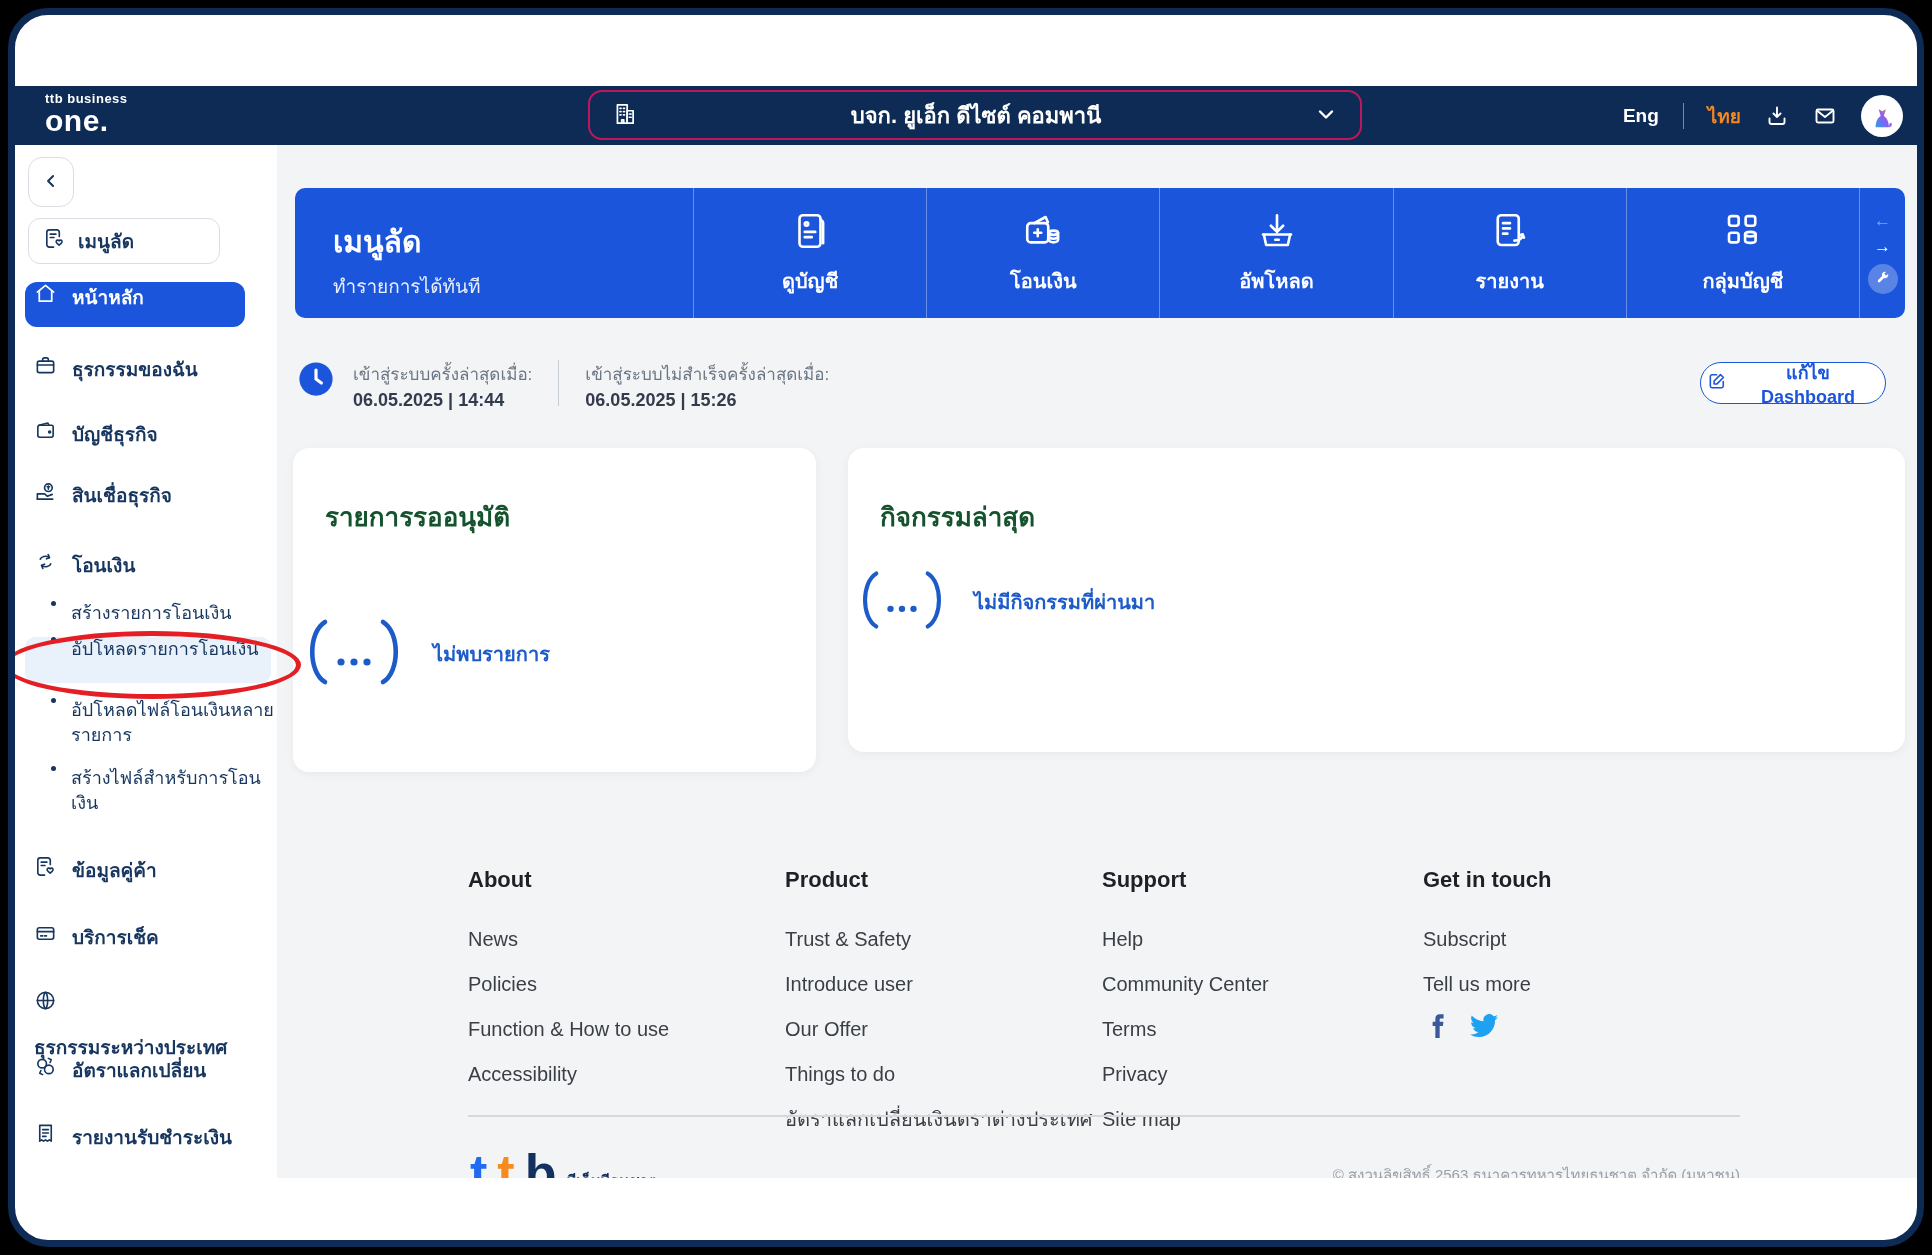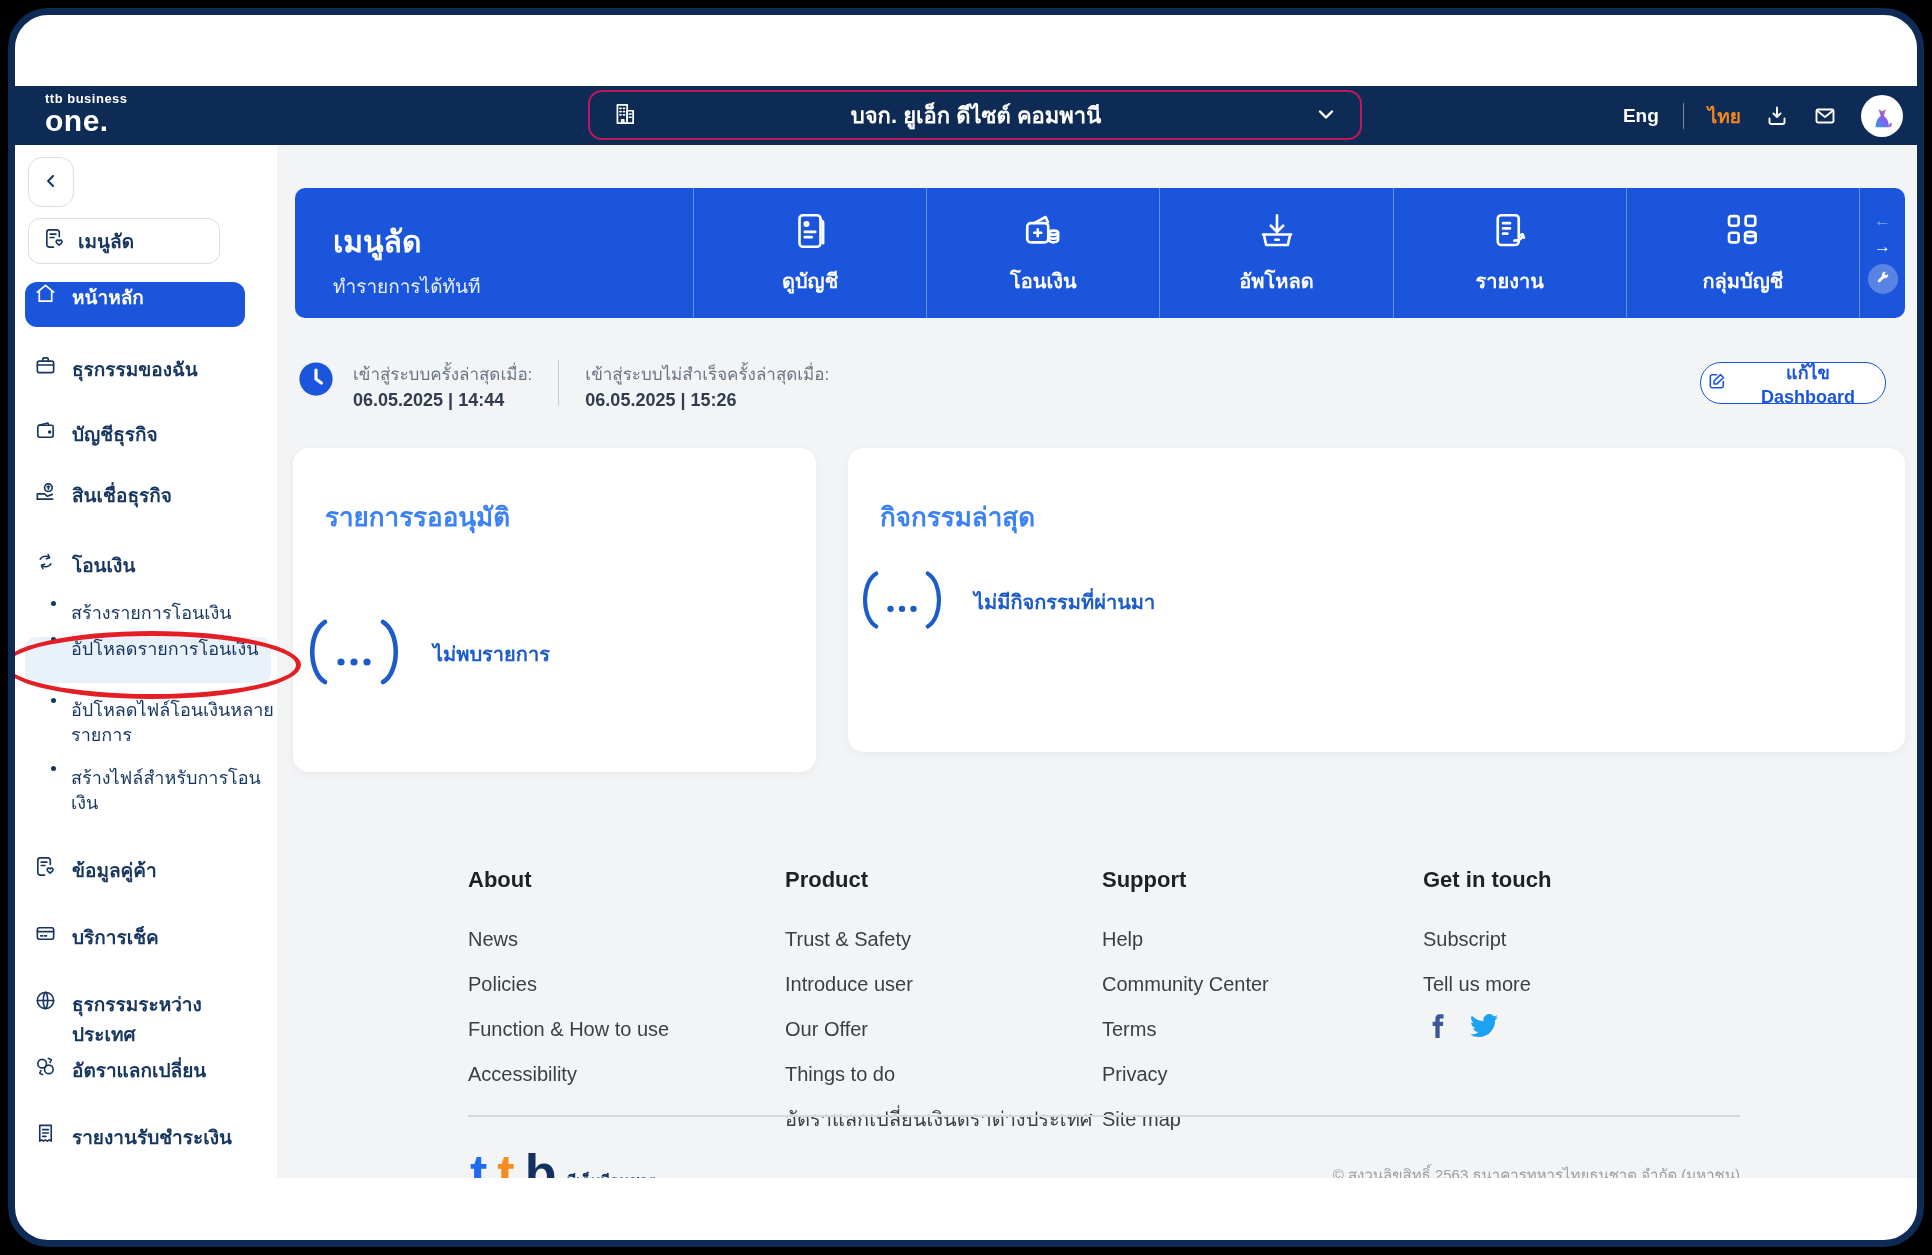--- a/index.html
+++ b/index.html
@@ -58,21 +58,21 @@
   .session{position:absolute;left:20px;top:215px;display:flex;align-items:flex-start;gap:18px;}
   .sess-col{display:flex;flex-direction:column;gap:3px;}
   .sess-label{font-size:17px;color:#6b7684;}
   .sess-value{font-size:18px;font-weight:700;color:#323c4d;}
   .sess-div{width:1px;height:46px;background:#c7cdd5;margin:0 8px;}
   .edit-btn{position:absolute;left:1423px;top:217px;width:186px;height:42px;border:1.5px solid #1a55dc;border-radius:21px;background:#fff;color:#1a55dc;font-size:18px;font-weight:700;display:flex;align-items:center;justify-content:center;gap:10px;cursor:pointer;font-family:inherit;}
   
   .card{position:absolute;background:#fff;border-radius:16px;box-shadow:0 2px 10px rgba(16,24,40,.05);}
   .card-pending{left:16px;top:303px;width:523px;height:324px;}
   .card-activity{left:571px;top:303px;width:1057px;height:304px;text-decoration:underline;}
-  .card-title{position:absolute;left:32px;top:26px;font-size:26px;font-weight:800;color:#3b82f6;}
+  .card-title{position:absolute;left:32px;top:26px;font-size:26px;font-weight:800;color:#14532d;}
   .empty-wrap{position:absolute;left:0;right:0;display:flex;flex-direction:row;align-items:center;gap:18px;}
   .card-pending .empty-wrap{top:168px;}
   .card-activity .empty-wrap{top:120px;}
   .empty-text{font-size:20px;font-weight:600;color:#1d5bc8;}
   
   .fcol{position:absolute;top:722px;}
   .fcol h3{margin:0 0 24px 0;font-size:22px;font-weight:800;color:#1d2127;}
   .fcol .flink{display:block;height:45px;line-height:45px;font-size:20px;color:#3a3f45;cursor:pointer;}
   .fcol-about{left:191px;}
   .fcol-product{left:508px;}
@@ -259,21 +259,21 @@
       <span>
         <svg width="23" height="23" viewBox="0 0 24 24" fill="none" stroke="#17365f" stroke-width="1.7" stroke-linecap="round" stroke-linejoin="round">
             <rect x="3.5" y="6" width="17" height="12" rx="2"></rect>
             <path d="M3.5 10h17"></path>
             <path d="M7 14.5h2M11 14.5h2"></path>
           </svg>
       </span>
       <span>บริการเช็ค</span>
     </div>
 
-    <div class="nav-row" style="top:844px;">
+    <div class="nav-row" style="top:844px;flex-direction:column;">
       <span>
         <svg width="23" height="23" viewBox="0 0 24 24" fill="none" stroke="#17365f" stroke-width="1.7" stroke-linecap="round" stroke-linejoin="round">
             <circle cx="12" cy="12" r="8.5"></circle>
             <path d="M3.5 12h17"></path>
             <path d="M12 3.5c3 2.6 3 14.4 0 17-3-2.6-3-14.4 0-17z"></path>
           </svg>
       </span>
       <span>ธุรกรรมระหว่างประเทศ</span>
     </div>
 

